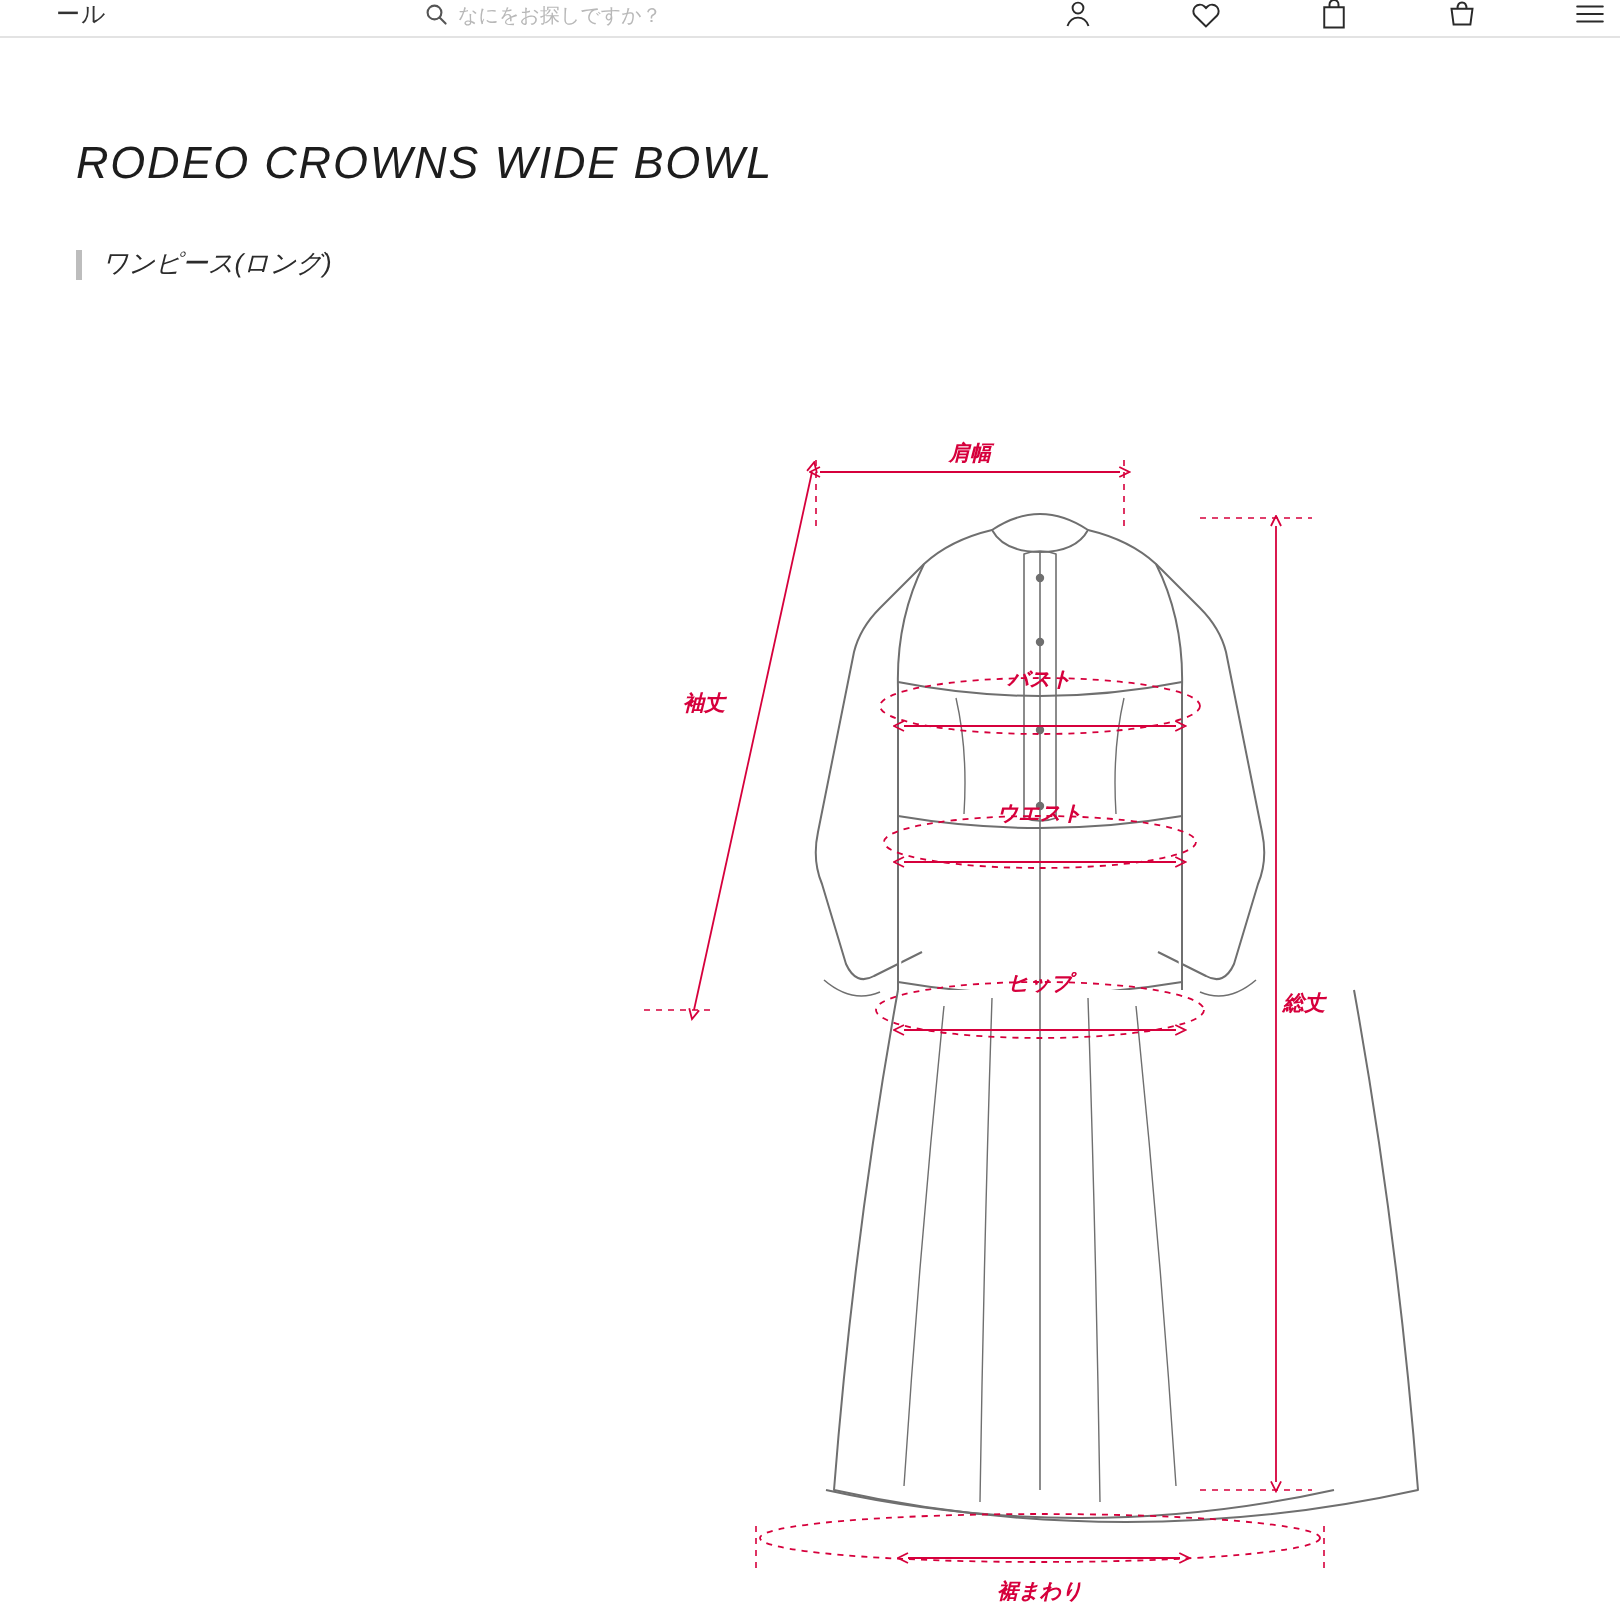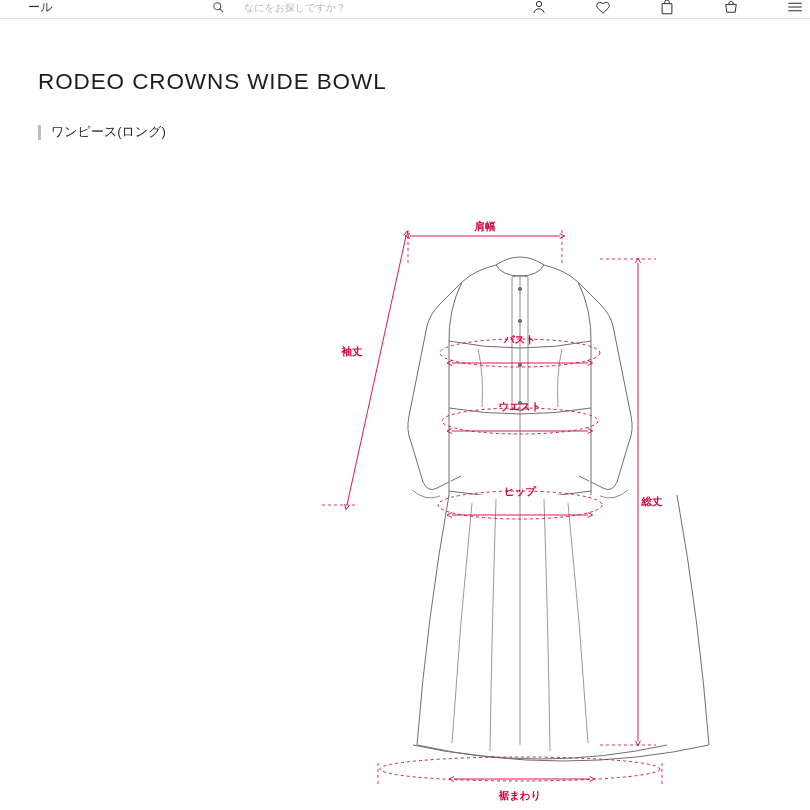--- a/index.html
+++ b/index.html
@@ -33,21 +33,21 @@
     color: #333;
     letter-spacing: 0.5px;
     padding-left: 28px;
   }
   .topbar .search-pill {
     position: absolute;
     left: 212px;
     top: 0px;
     display: flex;
     align-items: center;
-    gap: 20px;
+    gap: 5px;
     height: 16px;
   }
   .topbar .search-pill .glyph {
     font-size: 11px;
     color: #555;
     line-height: 1;
   }
   .topbar .search-pill .txt {
     font-size: 10px;
     color: #b8b8b8;
@@ -67,20 +67,21 @@
     display: block;
     color: #2a2a2a;
   }
   .topbar .icons .ic svg { display: block; }
 
   
   .content {
     position: relative;
     width: 722px;
     height: 792px;
+    font-style: italic;
   }
   .brand-title {
     position: absolute;
     left: 38px;
     top: 50px;
     font-size: 22.5px;
     letter-spacing: 0.9px;
     color: #1d1d1d;
     font-weight: 400;
     white-space: nowrap;

